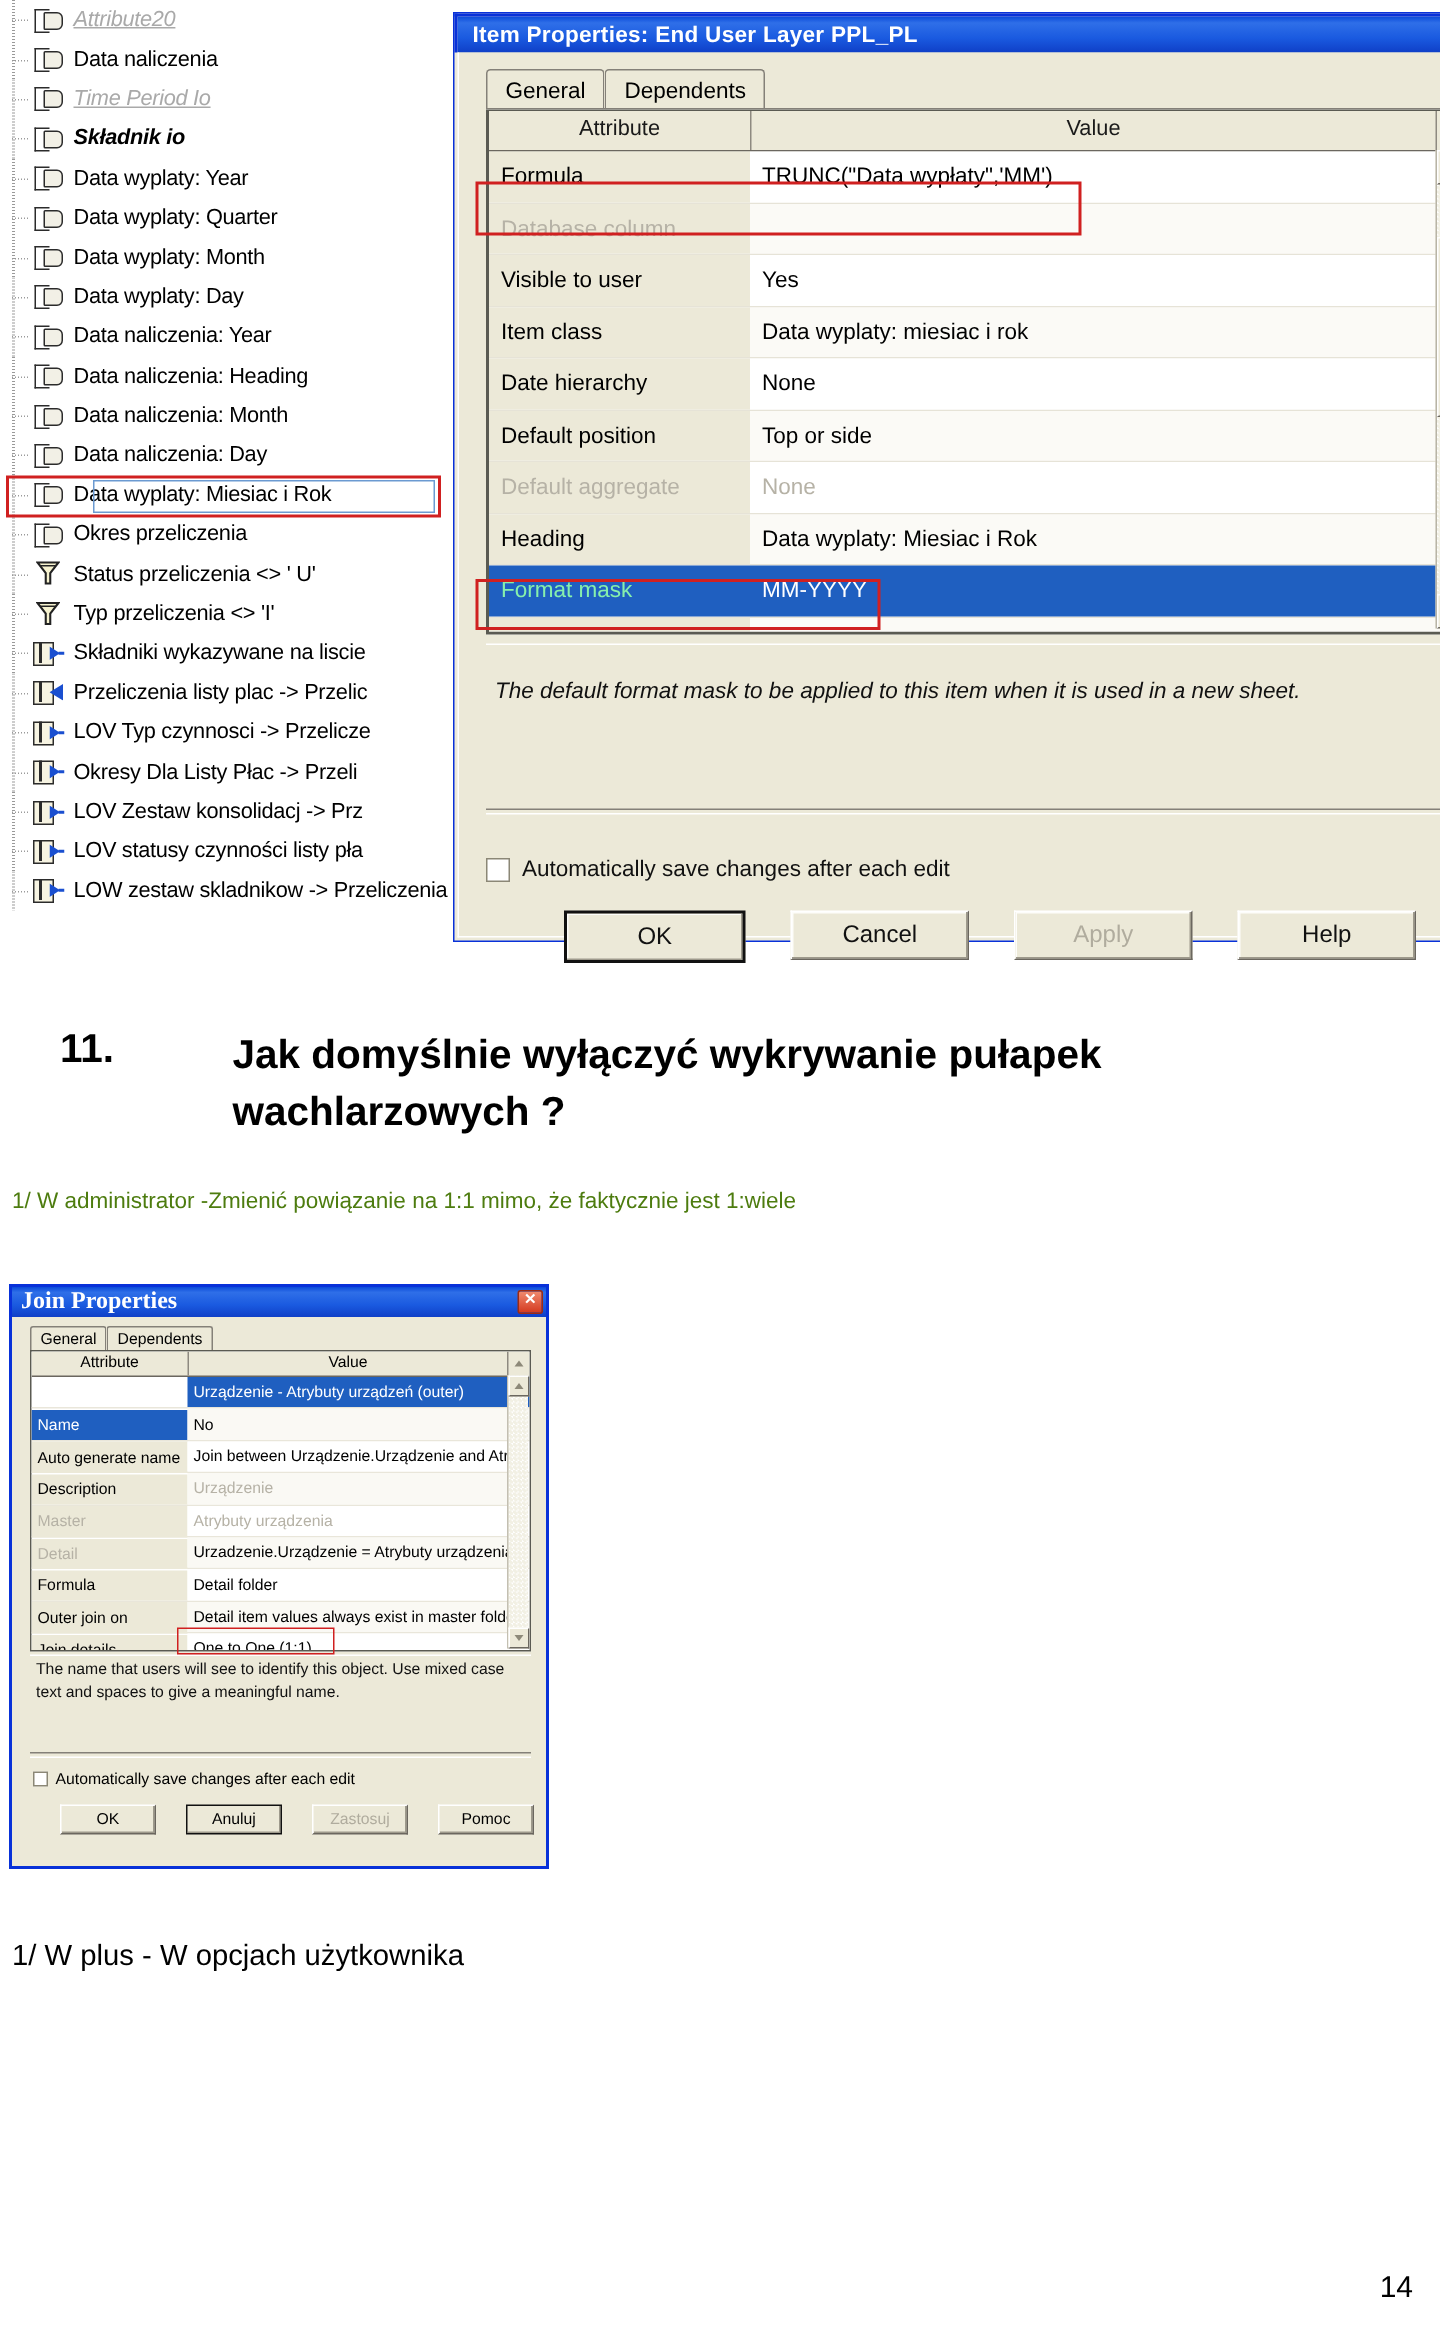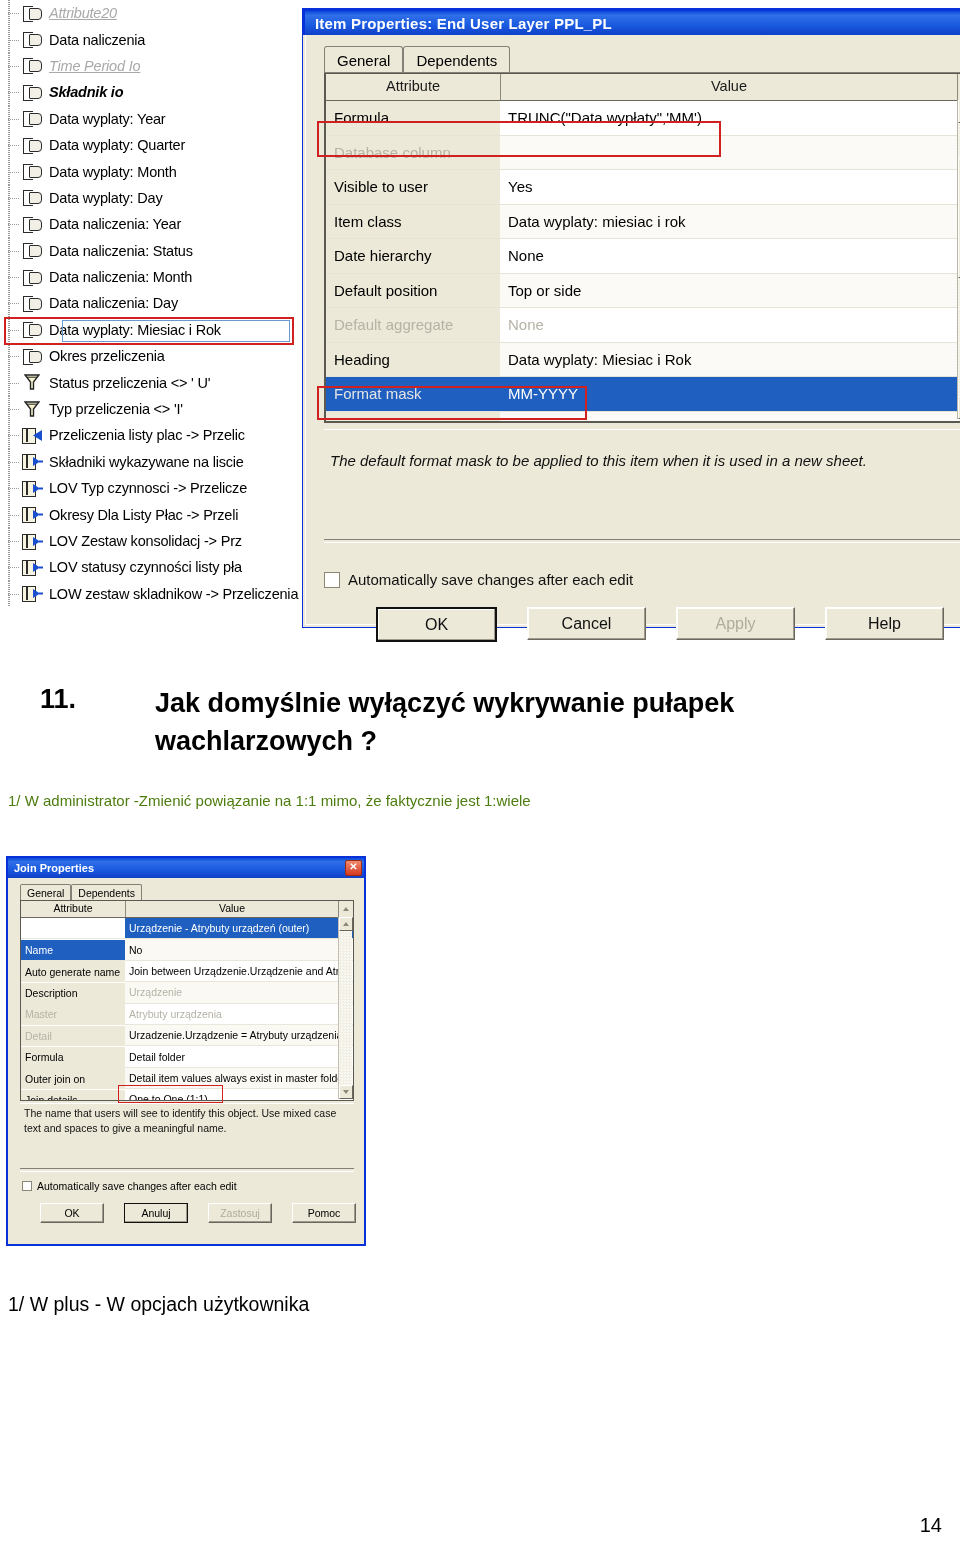--- a/index.html
+++ b/index.html
@@ -69,21 +69,21 @@
   .ghead{display:flex;height:26px;background:#ece9d8;border-bottom:1px solid #6b675f;}
   .ghead .hc{font-size:14.5px;text-align:center;line-height:25px;border-right:1px solid #8e8a80;color:#1a1a1a;}
   .hc.attr{width:174px;}
   .hc.val{flex:1;}
   .hc.spin{width:26px;border-right:none;background:#ece9d8;display:flex;align-items:center;justify-content:center;}
   .row{display:flex;height:33.5px;align-items:center;border-bottom:1px solid #e6e3d7;}
   .row .c1{width:174px;padding-left:8px;font-size:15px;color:#000;background:#ece9d8;height:100%;display:flex;align-items:center;box-sizing:border-box;}
   .row .c2{flex:1;padding-left:8px;font-size:15px;color:#000;height:100%;display:flex;align-items:center;box-sizing:border-box;background:#fff;}
   .row.alt .c2{background:#fbfaf6;}
   .row.dim .c1,.row.dim .c2{color:#b6b2a6;}
-  .row.sel .c1{background:#1f5fc0;color:#e5e5e5;}
+  .row.sel .c1{background:#1f5fc0;color:#86efac;}
   .row.sel .c2{background:#1f5fc0;color:#fff;}
   .vscroll{position:absolute;right:2px;top:26px;bottom:2px;width:24px;background:#f2f0e4;
       background-image:linear-gradient(45deg,#ffffff 25%,transparent 25%,transparent 75%,#ffffff 75%);
       background-size:3px 3px;border-left:1px solid #b8b4a6;}
   .vsbtn{width:22px;height:21px;background:#ece9d8;border:1px solid #fff;border-right-color:#6b675f;border-bottom-color:#6b675f;
       display:flex;align-items:center;justify-content:center;}
   .vsbtn.bot{position:absolute;bottom:0;}
   .vthumb{position:absolute;left:0;top:58px;width:22px;height:118px;background:#ece9d8;border:1px solid #fff;
       border-right-color:#6b675f;border-bottom-color:#6b675f;}
   .caret{width:0;height:0;border-left:5px solid transparent;border-right:5px solid transparent;}
@@ -115,21 +115,21 @@
   .qtitle{position:absolute;left:155px;top:684px;width:760px;font-size:27px;font-weight:bold;line-height:38px;color:#000;}
   .ans1{position:absolute;left:8px;top:792px;width:900px;font-size:15px;color:#4d7c0f;}
   .ans2{position:absolute;left:8px;top:1293px;width:900px;font-size:19.5px;color:#000;}
   .pageno{position:absolute;right:18px;bottom:14px;font-size:20px;color:#000;}
 
   
   .dlg2{position:absolute;left:6px;top:856px;width:360px;height:390px;
         background:#ece9d8;border:2px solid #0831d9;box-sizing:border-box;}
   .dlg2 .tbar2{height:20px;background:linear-gradient(to bottom,#0a4ad9 0%,#2f6fe8 18%,#1a5ae0 60%,#0f3fc7 100%);
         display:flex;align-items:center;padding:0 2px 0 6px;}
-  .dlg2 .tbar2 .ttl2{color:#fff;font-weight:bold;font-size:11px;flex:1;white-space:nowrap;}
+  .dlg2 .tbar2 .ttl2{color:#fff;font-weight:bold;font-size:16px;flex:1;white-space:nowrap;font-family:Liberation Serif, serif;}
   .closebtn2{width:15px;height:14px;background:linear-gradient(to bottom,#f08a6e,#d43a20);border:1px solid #9e2a12;border-radius:2px;
         color:#fff;font-weight:bold;font-size:10px;line-height:12px;text-align:center;}
   .tabs2{position:absolute;left:12px;top:26px;height:17px;display:flex;align-items:flex-end;}
   .tab2{height:16px;padding:0 6px;background:#ece9d8;border:1px solid #848078;border-bottom:none;border-radius:2px 2px 0 0;
         font-size:10.5px;display:flex;align-items:center;}
   .grid2{position:absolute;left:12px;top:42px;right:10px;height:201px;border:1px solid #5a5a52;background:#fff;box-sizing:border-box;overflow:hidden;}
   .ghead2{display:flex;height:16px;background:#ece9d8;border-bottom:1px solid #6b675f;}
   .ghead2 .hc2{font-size:10.5px;text-align:center;line-height:15px;border-right:1px solid #8e8a80;}
   .hc2.attr{width:104px;}
   .hc2.val{flex:1;}
@@ -242,21 +242,21 @@
             <i></i>
           </span>
           <span class="tlabel">Data naliczenia: Year</span>
         </div>
         <div class="tnode">
           <span class="dots"></span>
           <span class="elbow"></span>
           <span class="ico ico-item">
             <i></i>
           </span>
-          <span class="tlabel">Data naliczenia: Status</span>
+          <span class="tlabel">Data naliczenia: Heading</span>
         </div>
         <div class="tnode">
           <span class="dots"></span>
           <span class="elbow"></span>
           <span class="ico ico-item">
             <i></i>
           </span>
           <span class="tlabel">Data naliczenia: Month</span>
         </div>
         <div class="tnode">
@@ -304,36 +304,36 @@
             </svg>
           </span>
           <span class="tlabel">Typ przeliczenia &lt;&gt; 'I'</span>
         </div>
         <div class="tnode">
           <span class="dots"></span>
           <span class="elbow"></span>
           <span class="ico ico-join">
             <i></i>
             <svg width="10" height="11" viewBox="0 0 10 11">
-              <polygon points="9,0 0,5.5 9,11" fill="#1a4fd0"></polygon>
-            </svg>
-          </span>
-          <span class="tlabel">Przeliczenia listy plac -&gt; Przelic</span>
-        </div>
-        <div class="tnode">
-          <span class="dots"></span>
-          <span class="elbow"></span>
-          <span class="ico ico-join">
-            <i></i>
-            <svg width="10" height="11" viewBox="0 0 10 11">
               <polygon points="0,1 7,5.5 0,10" fill="#1a4fd0"></polygon>
               <rect x="6" y="4.5" width="4" height="2" fill="#1a4fd0"></rect>
             </svg>
           </span>
           <span class="tlabel">Składniki wykazywane na liscie</span>
+        </div>
+        <div class="tnode">
+          <span class="dots"></span>
+          <span class="elbow"></span>
+          <span class="ico ico-join">
+            <i></i>
+            <svg width="10" height="11" viewBox="0 0 10 11">
+              <polygon points="9,0 0,5.5 9,11" fill="#1a4fd0"></polygon>
+            </svg>
+          </span>
+          <span class="tlabel">Przeliczenia listy plac -&gt; Przelic</span>
         </div>
         <div class="tnode">
           <span class="dots"></span>
           <span class="elbow"></span>
           <span class="ico ico-join">
             <i></i>
             <svg width="10" height="11" viewBox="0 0 10 11">
               <polygon points="0,1 7,5.5 0,10" fill="#1a4fd0"></polygon>
               <rect x="6" y="4.5" width="4" height="2" fill="#1a4fd0"></rect>
             </svg>

